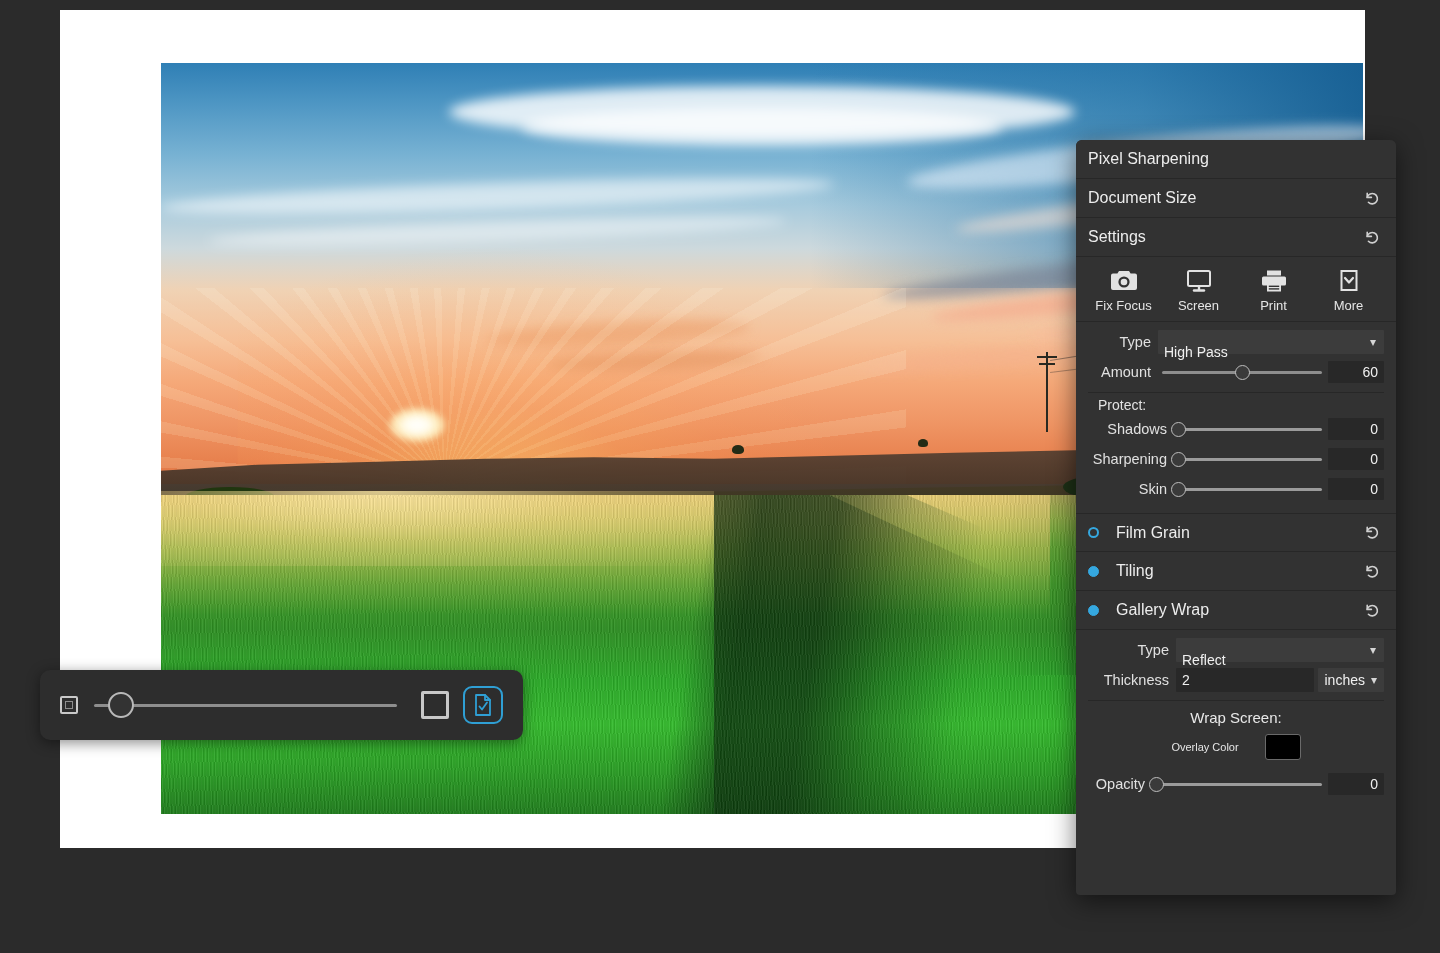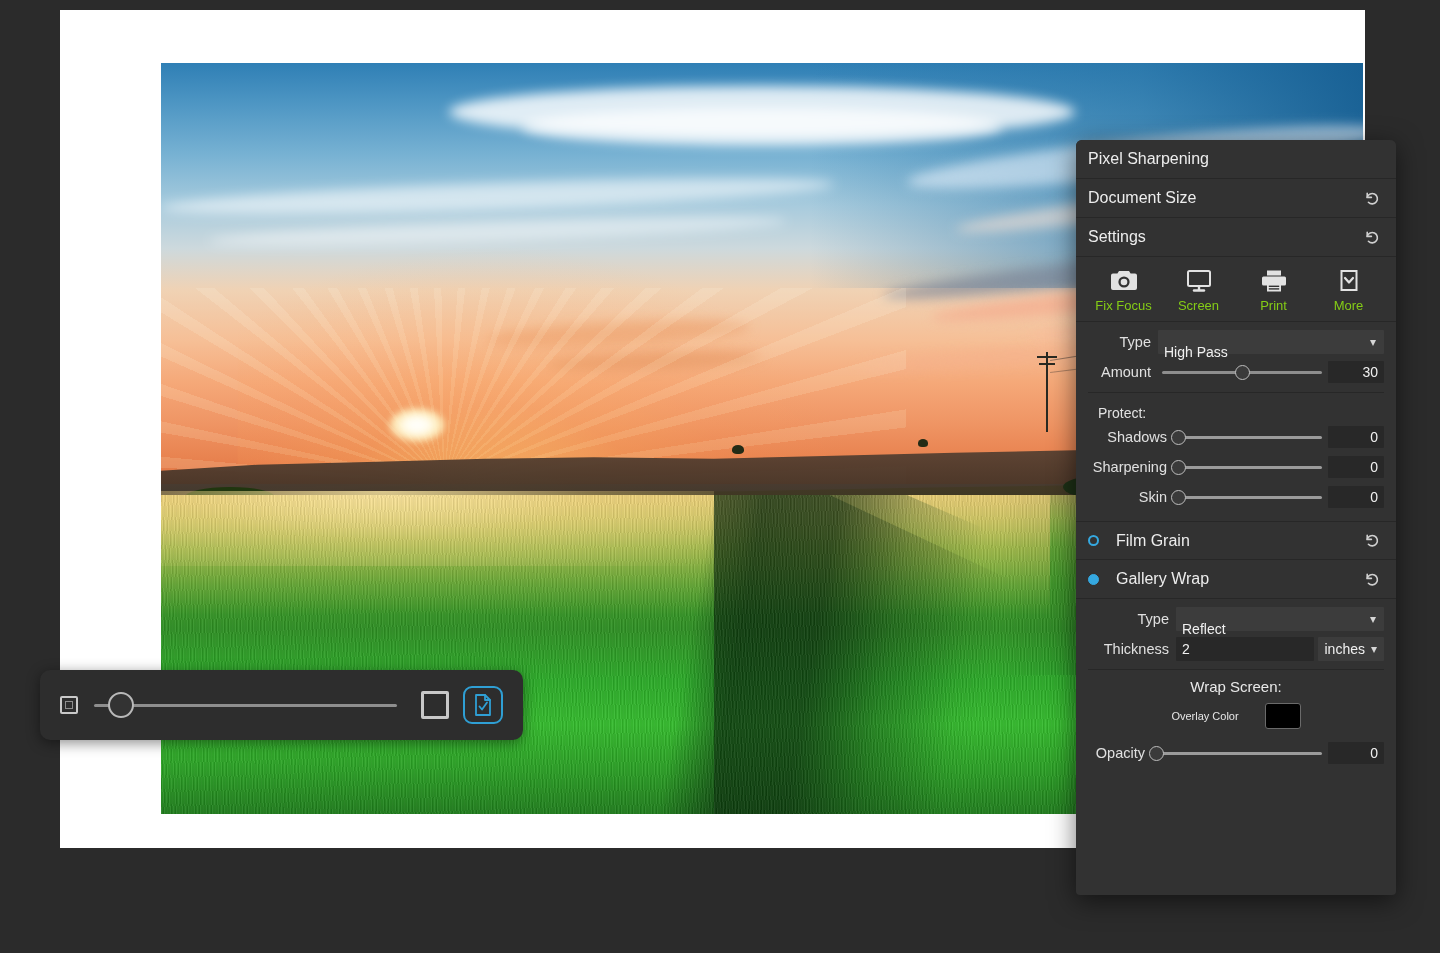--- a/index.html
+++ b/index.html
@@ -333,21 +333,21 @@
   
   .icon-row {
     display: flex;
     padding: 12px 10px 8px;
     border-bottom: 1px solid #272727;
   }
   .icon-btn {
     flex: 1 1 0;
     display: flex; flex-direction: column;
     align-items: center; gap: 5px;
-    color: #84cc16;
+    color: #e5e5e5;
     font-size: 13px;
   }
   .icon-btn svg { display: block; }
 
   
   .ctrl-block { padding: 6px 12px 8px; }
   .row {
     display: flex; align-items: center;
     height: 28px;
     margin-bottom: 2px;
@@ -399,21 +399,20 @@
     font-size: 14px;
     display: flex; align-items: center; justify-content: flex-end;
     padding-right: 6px;
     flex: 0 0 auto;
     border-radius: 1px;
   }
   .protect-label {
     font-size: 14px;
     color: #e2e2e2;
     padding: 4px 0 2px 10px;
-    margin-top: 8px;
   }
   .divider { height: 1px; background: #272727; margin-top: 6px; }
   .textbox {
     height: 24px;
     background: #282828;
     color: #f0f0f0;
     font-size: 14px;
     display: flex; align-items: center;
     padding-left: 6px;
     border-radius: 1px;
@@ -592,21 +591,21 @@
         </span>
       </div>
 
 
       <div class="row">
         <span class="row-label" style="width:70px">Amount</span>
         <span class="slider">
           <span class="s-track"></span>
           <span class="s-knob" style="left:50%"></span>
         </span>
-        <span class="numbox">30</span>
+        <span class="numbox">60</span>
       </div>
 
       <div class="divider"></div>
 
       <div class="protect-label">Protect:</div>
 
       <div class="row">
         <span class="row-label" style="width:86px">Shadows</span>
         <span class="slider">
           <span class="s-track dim"></span>
@@ -638,20 +637,30 @@
       <span class="dot off"></span>
       <span class="sec-label indent">Film Grain</span>
       <span class="revert">
         <svg width="17" height="17" viewBox="0 0 17 17" fill="none" stroke="#cfcfcf" stroke-width="1.6" stroke-linecap="round">
           <path d="M3.2 7.2 A5.2 5.2 0 1 1 4.4 12.3"></path>
           <path d="M3.2 3.2 V7.4 H7.4"></path>
         </svg>
       </span>
     </div>
 
+    <div class="sec-row">
+      <span class="dot on"></span>
+      <span class="sec-label indent">Tiling</span>
+      <span class="revert">
+        <svg width="17" height="17" viewBox="0 0 17 17" fill="none" stroke="#cfcfcf" stroke-width="1.6" stroke-linecap="round">
+          <path d="M3.2 7.2 A5.2 5.2 0 1 1 4.4 12.3"></path>
+          <path d="M3.2 3.2 V7.4 H7.4"></path>
+        </svg>
+      </span>
+    </div>
 
     <div class="sec-row">
       <span class="dot on"></span>
       <span class="sec-label indent">Gallery Wrap</span>
       <span class="revert">
         <svg width="17" height="17" viewBox="0 0 17 17" fill="none" stroke="#cfcfcf" stroke-width="1.6" stroke-linecap="round">
           <path d="M3.2 7.2 A5.2 5.2 0 1 1 4.4 12.3"></path>
           <path d="M3.2 3.2 V7.4 H7.4"></path>
         </svg>
       </span>

